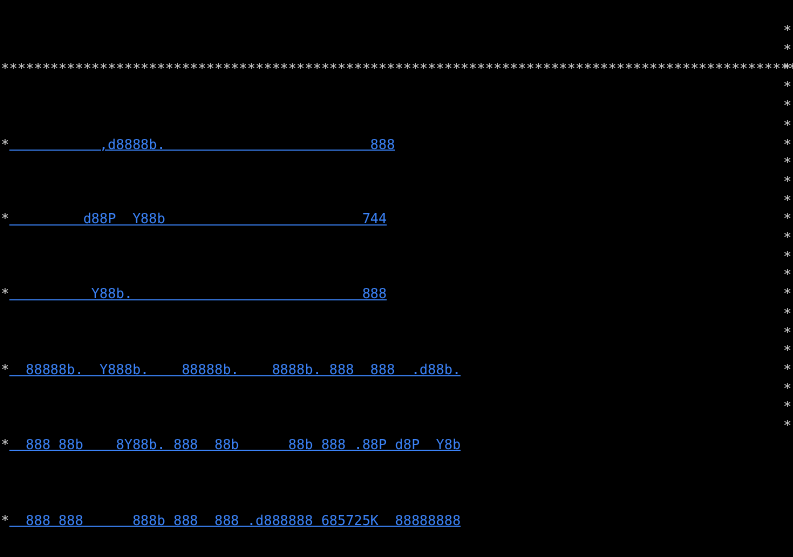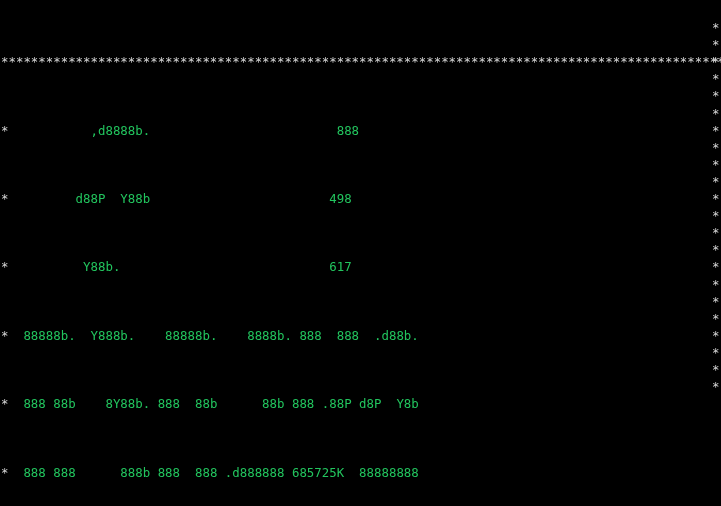--- a/index.html
+++ b/index.html
@@ -43,36 +43,37 @@
   .row {
     display: block;
     white-space: pre;
     height: 17.1px;
     font-family: "DejaVu Sans Mono", "Liberation Mono", monospace;
   }
   .frame-star {
     color: #d8d8d8;
   }
   .logo {
-    color: #22c55e;
+    color: #3b82f6;
+    text-decoration: underline;
   }
 </style>
 </head>
 <body>
 
 <div id="terminal">
   <div class="screen">
 
     <span class="row frame-star">****************************************************************************************************</span>
 
     <span class="row"><span class="frame-star">*</span><span class="logo">           ,d8888b.                         888</span></span>
 
-    <span class="row"><span class="frame-star">*</span><span class="logo">         d88P  Y88b                        498</span></span>
+    <span class="row"><span class="frame-star">*</span><span class="logo">         d88P  Y88b                        744</span></span>
 
-    <span class="row"><span class="frame-star">*</span><span class="logo">          Y88b.                            617</span></span>
+    <span class="row"><span class="frame-star">*</span><span class="logo">          Y88b.                            888</span></span>
 
     <span class="row"><span class="frame-star">*</span><span class="logo">  88888b.  Y888b.    88888b.    8888b. 888  888  .d88b.</span></span>
 
     <span class="row"><span class="frame-star">*</span><span class="logo">  888 88b    8Y88b. 888  88b      88b 888 .88P d8P  Y8b</span></span>
 
     <span class="row"><span class="frame-star">*</span><span class="logo">  888 888      888b 888  888 .d888888 685725K  88888888</span></span>
 
     
 
     

